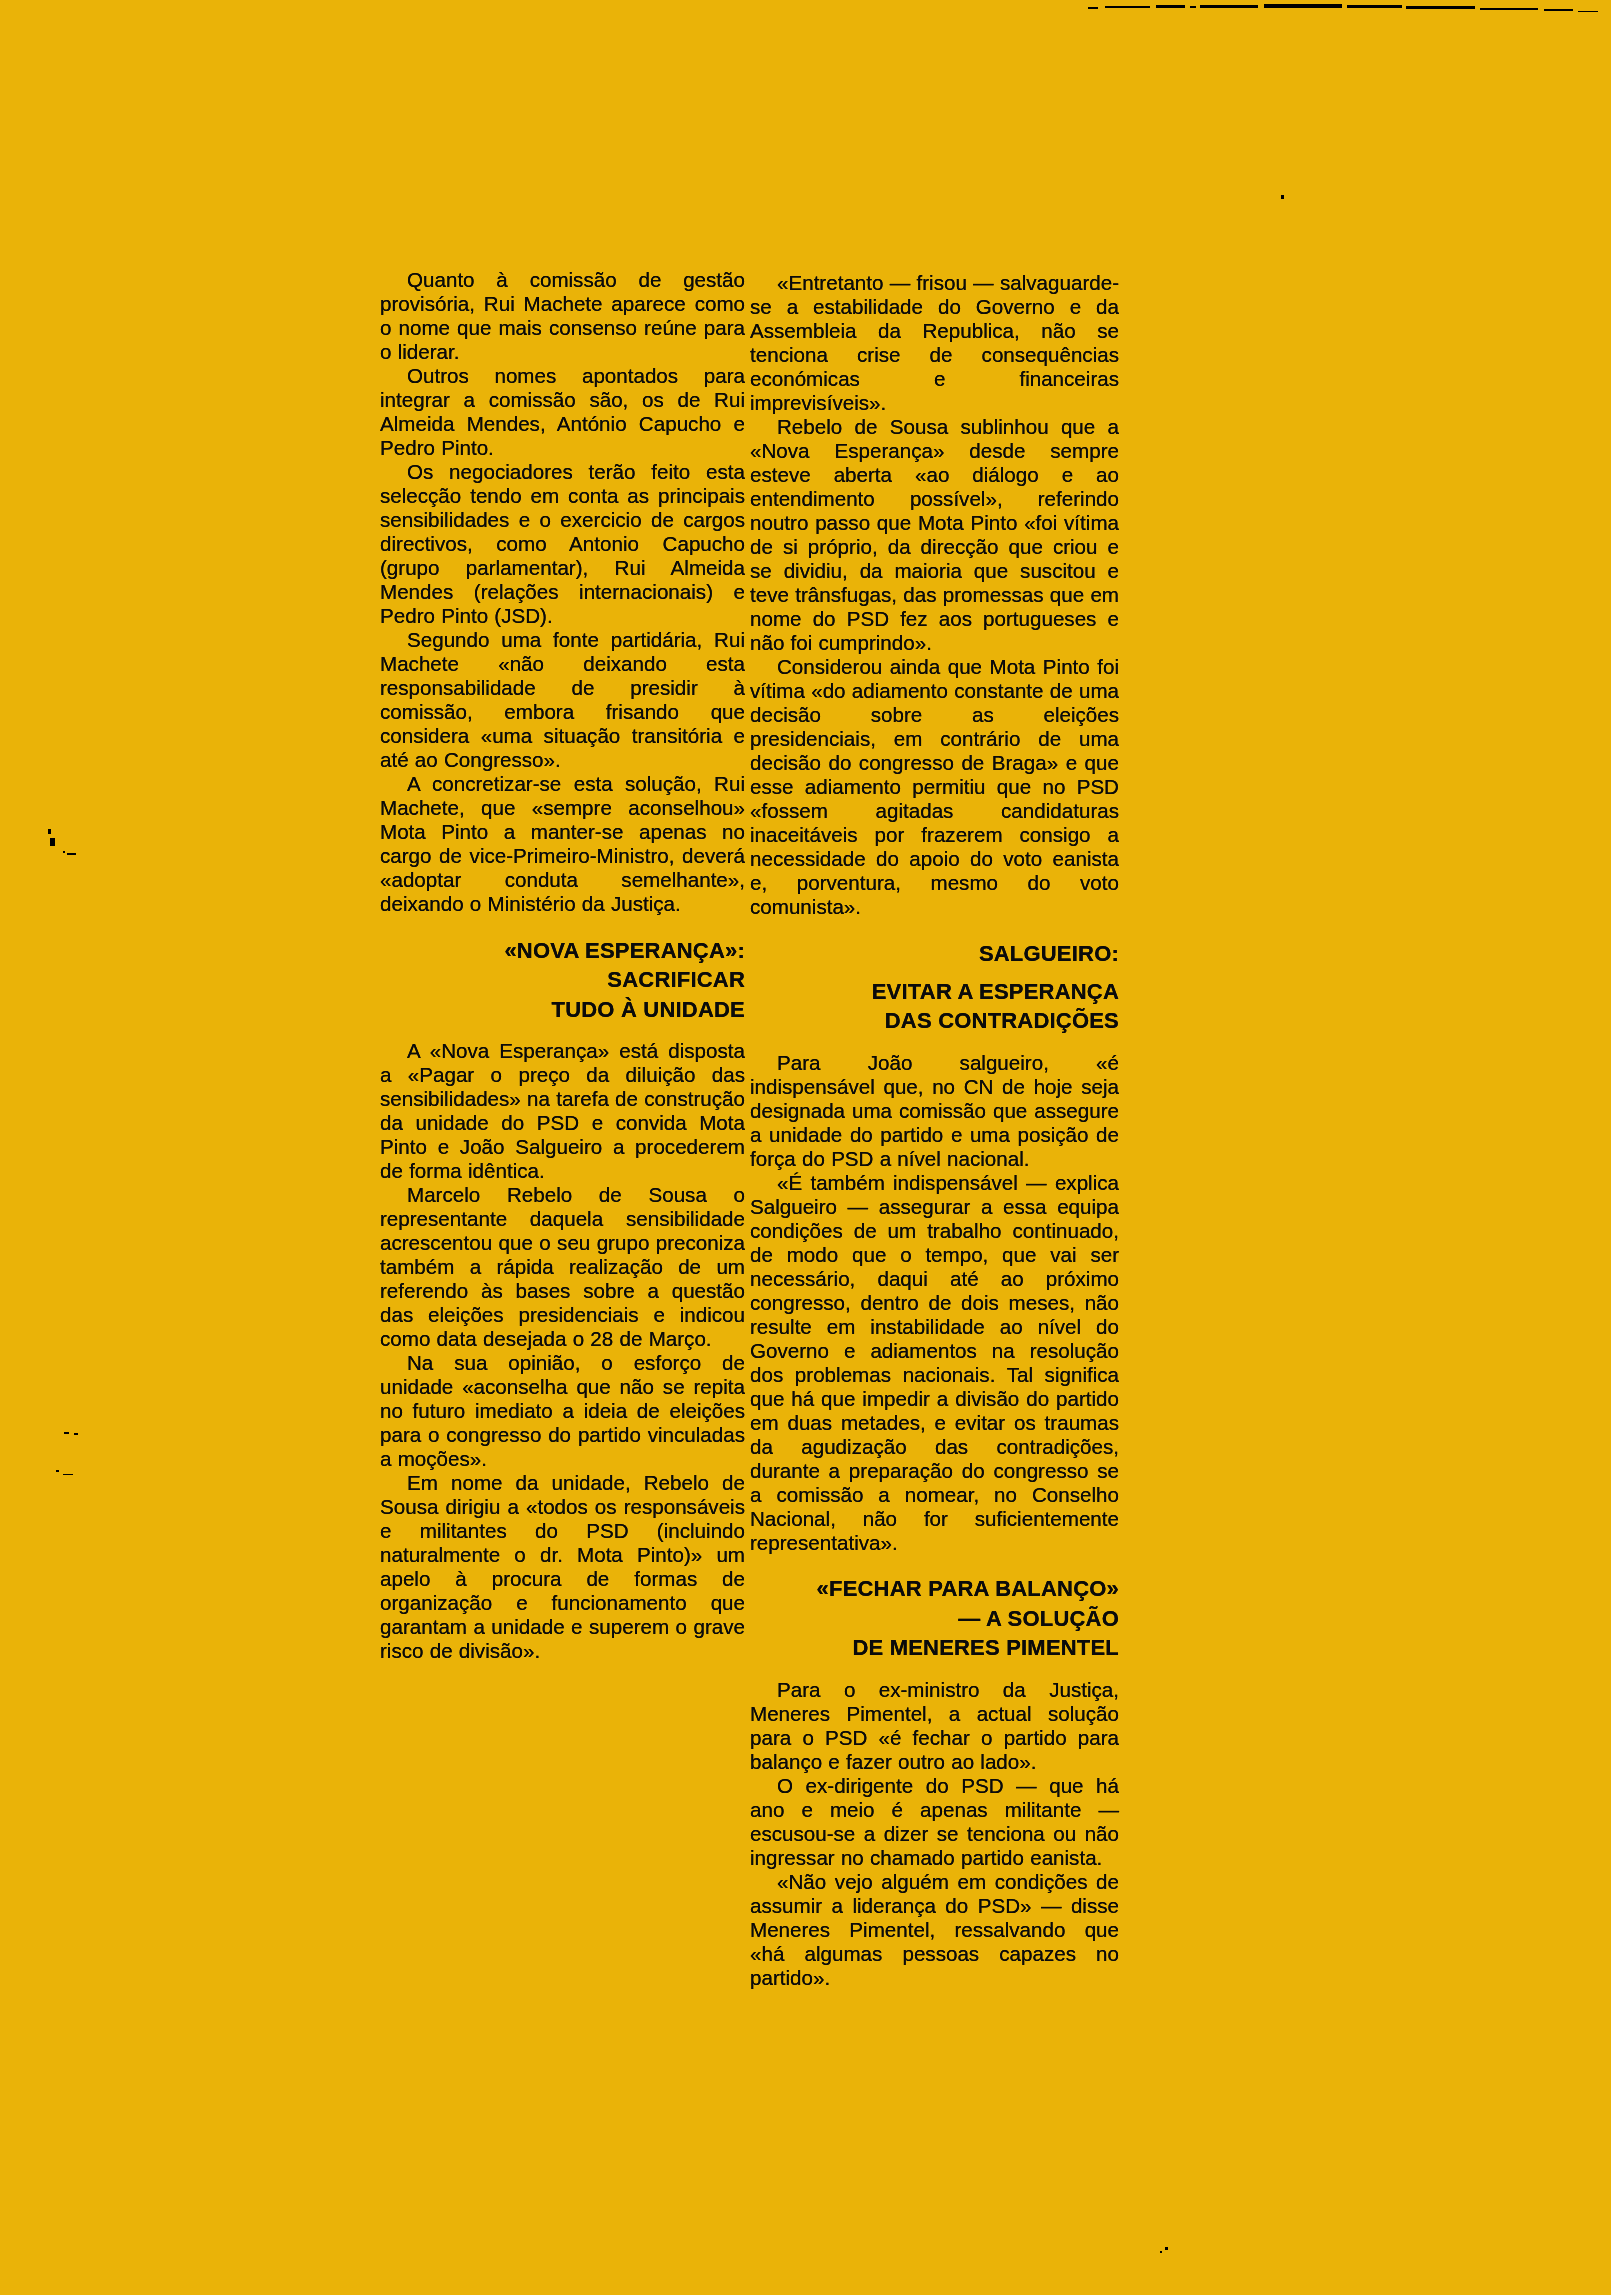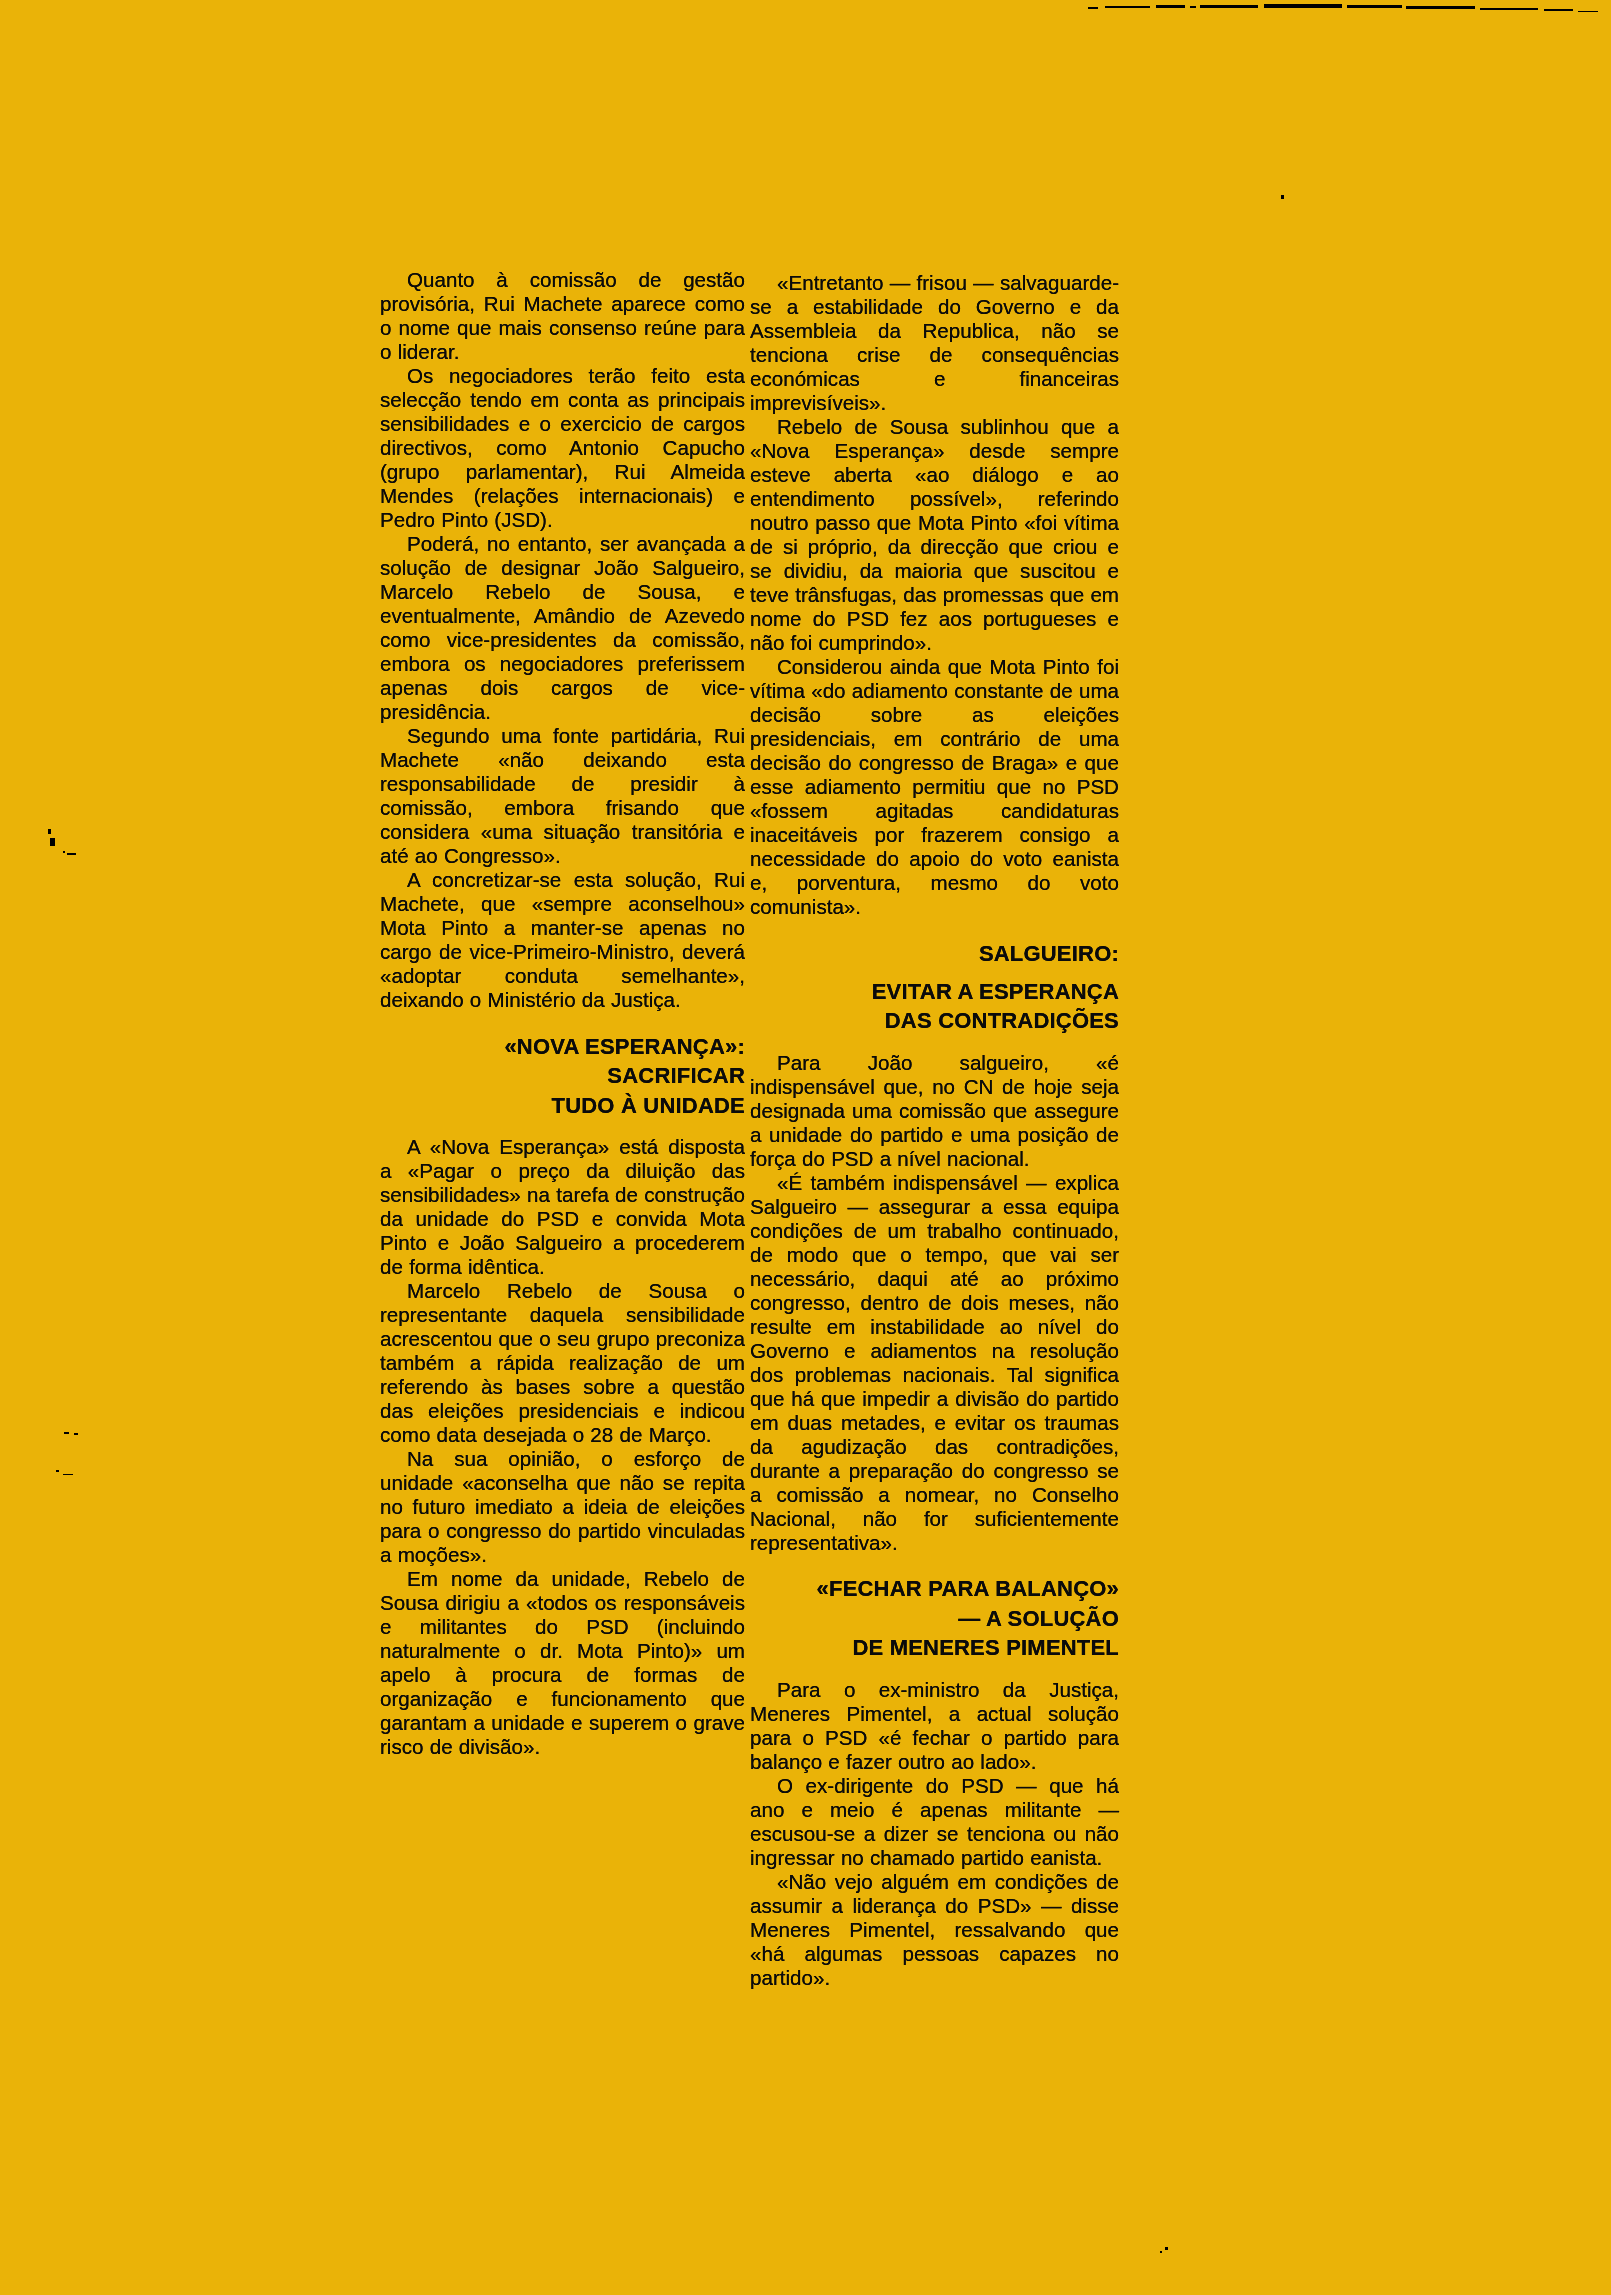--- a/index.html
+++ b/index.html
@@ -65,22 +65,22 @@
   <span class="speck" style="left:67px;top:853px;width:8.8px;height:1.5px"></span>
   <span class="speck" style="left:64px;top:1432px;width:5.4px;height:2px"></span>
   <span class="speck" style="left:74px;top:1433px;width:4.4px;height:2px"></span>
   <span class="speck" style="left:56px;top:1470px;width:2.5px;height:1.5px"></span>
   <span class="speck" style="left:63px;top:1474px;width:10.3px;height:1px"></span>
   <span class="speck" style="left:1165px;top:2247px;width:2.9px;height:2.9px"></span>
   <span class="speck" style="left:1160px;top:2251px;width:2px;height:2px"></span>
 
   <section class="col" id="col-left">
     <p class="para">Quanto à comissão de gestão provisória, Rui Machete aparece como o nome que mais consenso reúne para o liderar.</p>
+    <p class="para">Outros nomes apontados para integrar a comissão são, os de Rui Almeida Mendes, António Capucho e Pedro Pinto.</p>
     <p class="para">Os negociadores terão feito esta selecção tendo em conta as principais sensibilidades e o exercicio de cargos directivos, como Antonio Capucho (grupo parlamentar), Rui Almeida Mendes (relações internacionais) e Pedro Pinto (JSD).</p>
-    <p class="para">Poderá, no entanto, ser avançada a solução de designar João Salgueiro, Marcelo Rebelo de Sousa, e eventualmente, Amândio de Azevedo como vice-presidentes da comissão, embora os negociadores preferissem apenas dois cargos de vice-presidência.</p>
     <p class="para">Segundo uma fonte partidária, Rui Machete «não deixando esta responsabilidade de presidir à comissão, embora frisando que considera «uma situação transitória e até ao Congresso».</p>
     <p class="para">A concretizar-se esta solução, Rui Machete, que «sempre aconselhou» Mota Pinto a manter-se apenas no cargo de vice-Primeiro-Ministro, deverá «adoptar conduta semelhante», deixando o Ministério da Justiça.</p>
     <h2 class="head">«NOVA ESPERANÇA»:
 SACRIFICAR
 TUDO À UNIDADE</h2>
     <p class="para">A «Nova Esperança» está disposta a «Pagar o preço da diluição das sensibilidades» na tarefa de construção da unidade do PSD e convida Mota Pinto e João Salgueiro a procederem de forma idêntica.</p>
     <p class="para">Marcelo Rebelo de Sousa o representante daquela sensibilidade acrescentou que o seu grupo preconiza também a rápida realização de um referendo às bases sobre a questão das eleições presidenciais e indicou como data desejada o 28 de Março.</p>
     <p class="para">Na sua opinião, o esforço de unidade «aconselha que não se repita no futuro imediato a ideia de eleições para o congresso do partido vinculadas a moções».</p>
     <p class="para">Em nome da unidade, Rebelo de Sousa dirigiu a «todos os responsáveis e militantes do PSD (incluindo naturalmente o dr. Mota Pinto)» um apelo à procura de formas de organização e funcionamento que garantam a unidade e superem o grave risco de divisão».</p>
   </section>

